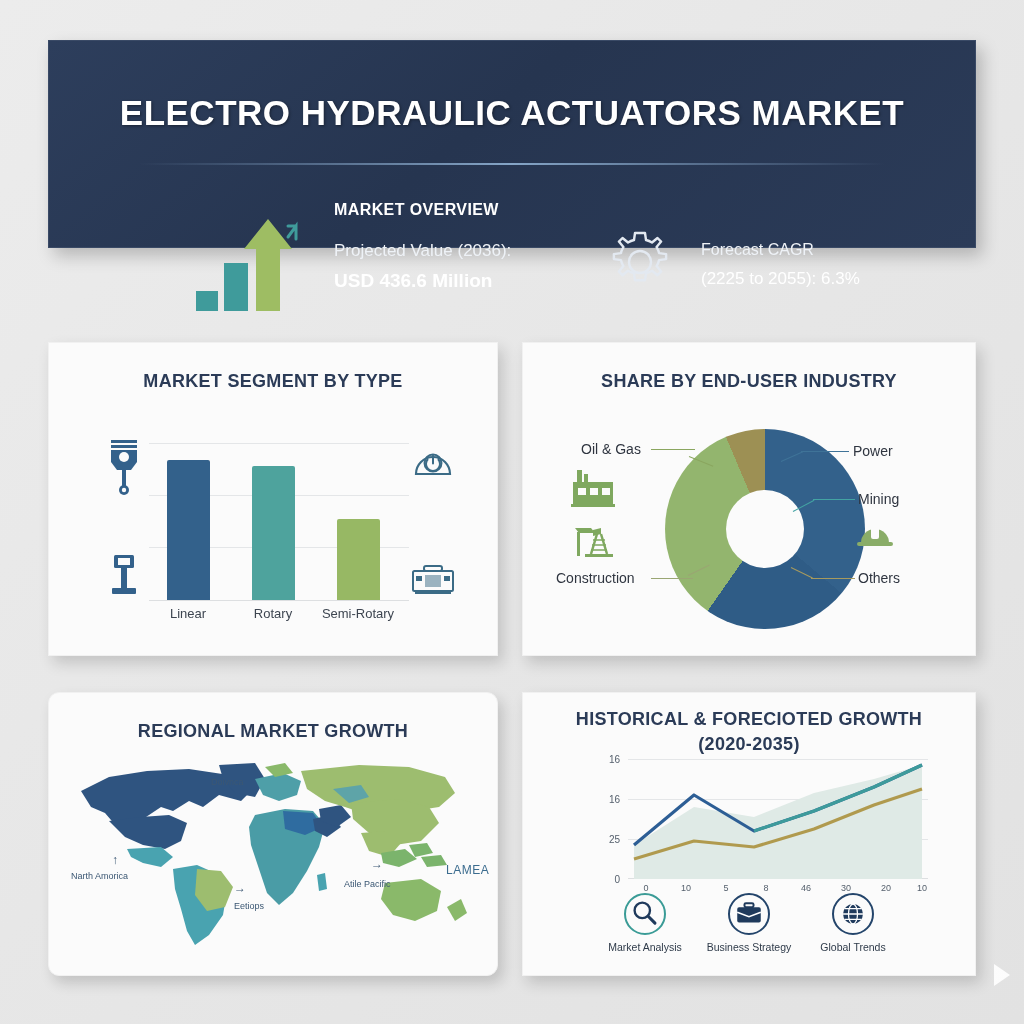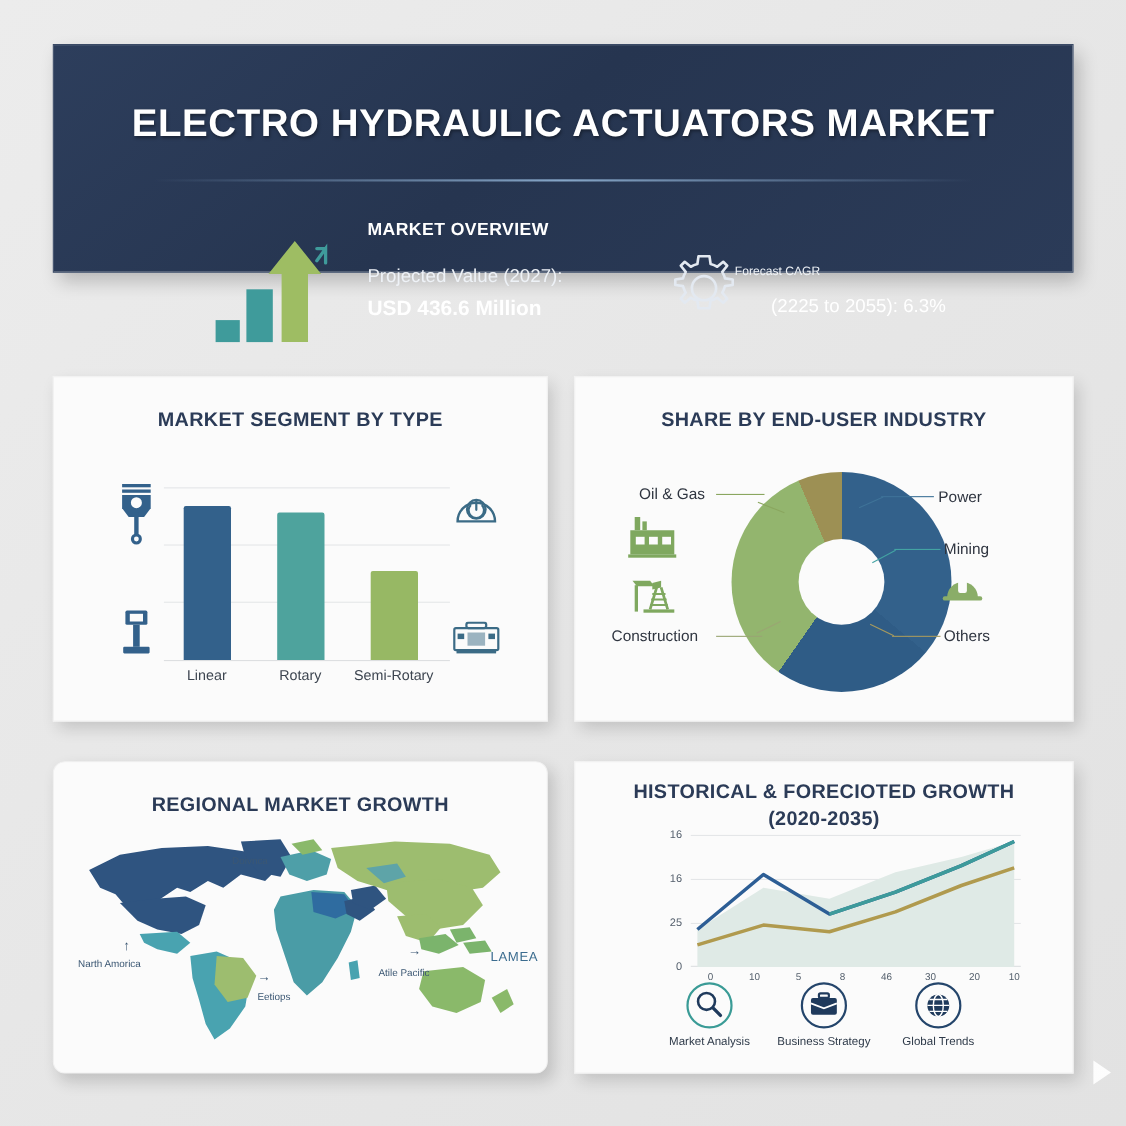--- a/index.html
+++ b/index.html
@@ -29,21 +29,21 @@
   .title-rule{
     position:absolute;left:90px;right:90px;top:122px;height:2px;
     background:linear-gradient(90deg,rgba(120,150,190,0) 0%,rgba(150,185,220,.85) 50%,rgba(120,150,190,0) 100%);
   }
   .overview-label{
     position:absolute;left:285px;top:160px;color:#fff;font-size:16px;font-weight:bold;letter-spacing:.4px;
   }
   .proj-line1{position:absolute;left:285px;top:200px;color:#eef2f7;font-size:17px;}
   .proj-line2{position:absolute;left:285px;top:229px;color:#ffffff;font-size:19px;font-weight:bold;}
 
-  .cagr-line1{position:absolute;left:619px;top:200px;color:#eef2f7;font-size:11px;}
+  .cagr-line1{position:absolute;left:652px;top:200px;color:#eef2f7;font-size:16px;}
   .cagr-line2{position:absolute;left:652px;top:228px;color:#ffffff;font-size:17px;}
 
   .growth-icon{position:absolute;left:145px;top:168px;width:110px;height:104px;}
   .gear-icon{position:absolute;left:556px;top:186px;width:70px;height:70px;}
 
   
   .panel{
     position:absolute;background:#fbfbfb;
     box-shadow:5px 7px 14px rgba(0,0,0,.16);
     border:1px solid #f1f1f1;box-sizing:border-box;
@@ -108,21 +108,21 @@
     <div class="title-rule"></div>
 
     <svg class="growth-icon" viewBox="0 0 110 104">
       <rect x="2" y="82" width="22" height="20" fill="#3f9b9b"></rect>
       <rect x="30" y="54" width="24" height="48" fill="#3f9b9b"></rect>
       <path d="M62 102 V40 H50 L74 10 L98 40 H86 V102 Z" fill="#9ebd63"></path>
       <path d="M94 28 L102 17 L102 30 M102 17 L94 17" stroke="#3f9b9b" stroke-width="3" fill="none" stroke-linecap="round"></path>
     </svg>
 
     <div class="overview-label">MARKET OVERVIEW</div>
-    <div class="proj-line1">Projected Value (2027):</div>
+    <div class="proj-line1">Projected Value (2036):</div>
     <div class="proj-line2">USD 436.6 Million</div>
 
     <svg class="gear-icon" viewBox="0 0 70 70">
       <path d="M35 6 l5 0 1 7 a23 23 0 0 1 6 2.5 l5.5-4.5 3.6 3.6 -4.5 5.5 a23 23 0 0 1 2.5 6 l7 1 0 5 -7 1 a23 23 0 0 1 -2.5 6 l4.5 5.5 -3.6 3.6 -5.5-4.5 a23 23 0 0 1 -6 2.5 l-1 7 -5 0 -5 0 -1-7 a23 23 0 0 1 -6-2.5 l-5.5 4.5 -3.6-3.6 4.5-5.5 a23 23 0 0 1 -2.5-6 l-7-1 0-5 7-1 a23 23 0 0 1 2.5-6 l-4.5-5.5 3.6-3.6 5.5 4.5 a23 23 0 0 1 6-2.5 l1-7 z" fill="none" stroke="#e3e9f1" stroke-width="2.4" stroke-linejoin="round"></path>
       <circle cx="35" cy="35" r="11" fill="none" stroke="#e3e9f1" stroke-width="2.4"></circle>
     </svg>
 
     <div class="cagr-line1">Forecast CAGR</div>
     <div class="cagr-line2">(2225 to 2055): 6.3%</div>
   </div>

